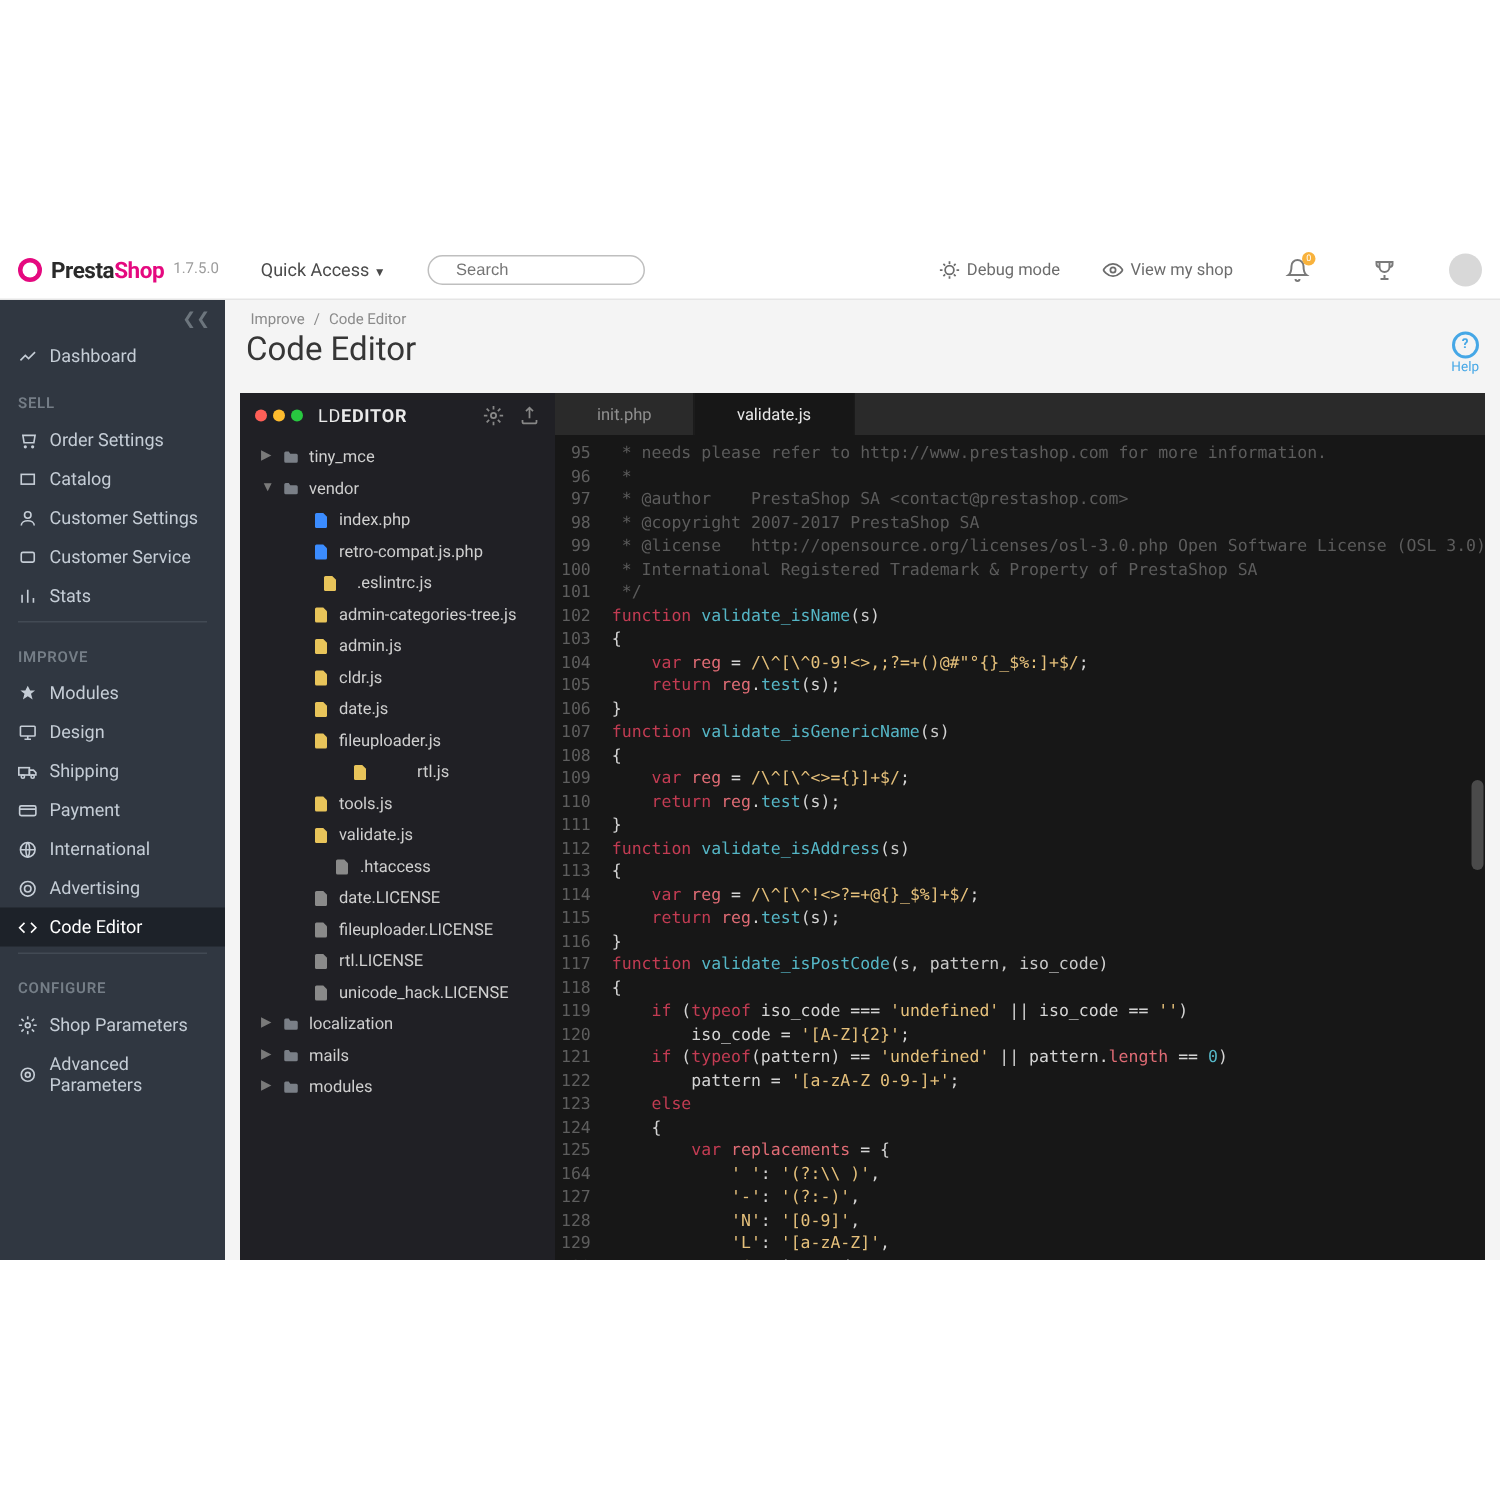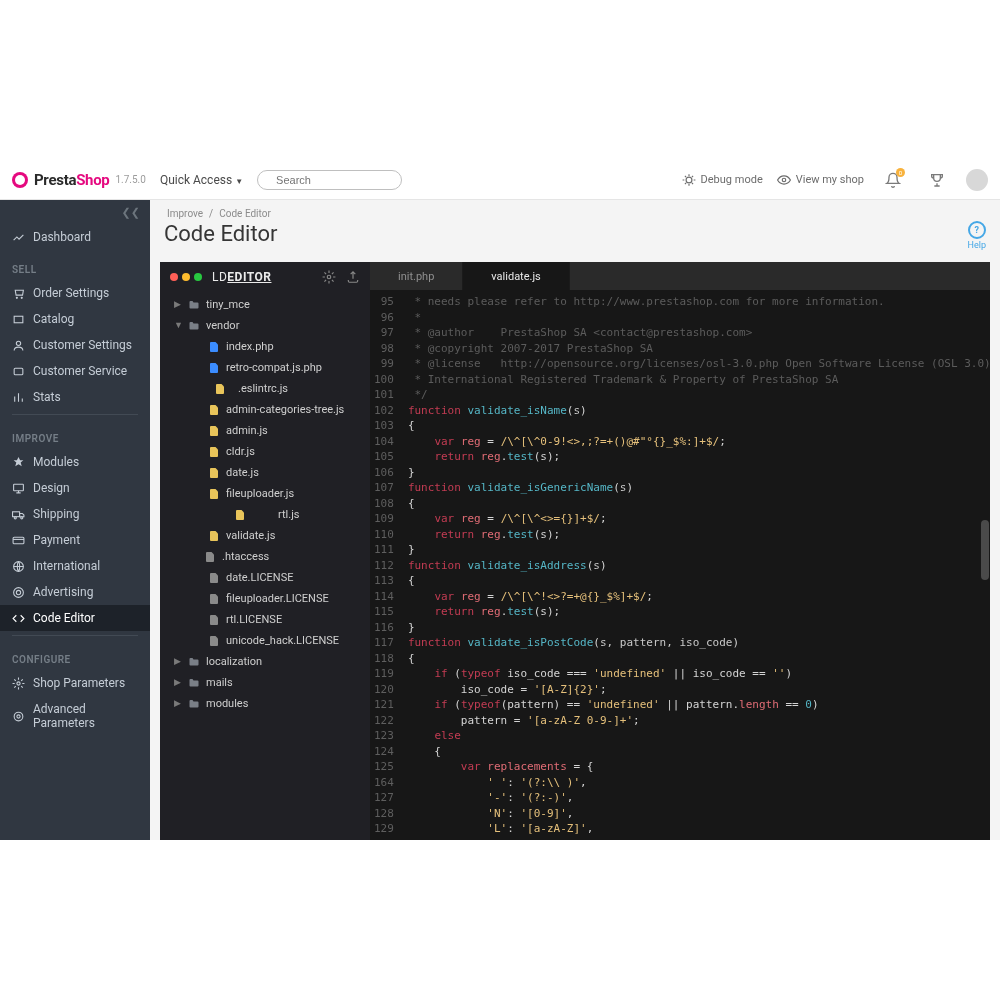--- a/index.html
+++ b/index.html
@@ -1,20 +1,20 @@
 <!DOCTYPE html>
 <html><head>
 <meta charset="utf-8">
 <style>
 * { margin:0; padding:0; box-sizing:border-box; }
 html,body { width:1000px; height:1000px; background:#fff; font-family:-apple-system,BlinkMacSystemFont,"Segoe UI",Roboto,Helvetica,Arial,sans-serif; overflow:hidden; }
 .viewport { position:absolute; top:160px; left:0; width:1000px; height:680px; display:flex; flex-direction:column; background:#fff; }
 
 
-.topbar { height:40px; display:flex; align-items:center; border-bottom:1px solid #e5e5e5; gap:14px; padding:0 12px; font-size:12px; color:#4a4a4a; }
+.topbar { height:40px; display:flex; align-items:center; border-bottom:1px solid #e5e5e5; gap:28px; padding:0 12px; font-size:12px; color:#4a4a4a; }
 .brand { display:flex; align-items:center; gap:6px; }
 .brand-logo { width:16px; height:16px; border-radius:50%; background:#e5097f; position:relative; }
 .brand-logo::after{content:"";position:absolute;inset:3px;background:#fff;border-radius:50%;}
 .brand-text { font-weight:700; font-size:15px; color:#2a2a2a; letter-spacing:-0.3px; }
 .brand-text em { color:#e5097f; font-style:normal; }
 .brand-version { font-size:10px; color:#9c9c9c; }
 .quick-access { cursor:pointer; color:#4a4a4a; }
 .search-wrap { display:flex; align-items:center; border:1px solid #bfbfbf; border-radius:14px; padding:3px 12px; width:145px; }
 .search-wrap svg{width:12px;height:12px;stroke:#999;fill:none;stroke-width:2;}
 .search-input { border:none; outline:none; font-size:11px; color:#666; margin-left:6px; flex:1; background:transparent; }
@@ -46,21 +46,21 @@
 .help-btn{margin-left:auto;text-align:center;font-size:9px;color:#45a7e6;cursor:pointer;}
 .help-btn .circle{width:18px;height:18px;border:2px solid #45a7e6;border-radius:50%;display:flex;align-items:center;justify-content:center;margin:0 auto 1px;font-weight:700;}
 
 
 .editor-wrap { flex:1; margin:0 10px; display:flex; background:#202025; min-height:0; font-size:11px;}
 .file-panel { width:210px; background:#202025; color:#bcbcbc; display:flex; flex-direction:column; }
 .panel-hdr { display:flex; align-items:center; padding:8px 10px; gap:4px;}
 .dot{width:8px;height:8px;border-radius:50%;}
 .dot.r{background:#ff5f57;} .dot.y{background:#febc2e;} .dot.g{background:#28c840;}
 .panel-title{margin-left:6px;color:#eaeaea;font-size:12px;letter-spacing:0.5px;}
-.panel-title b{font-weight:700;text-decoration:underline;}
+.panel-title b{font-weight:700;}
 .panel-hdr-spacer{flex:1;}
 .panel-hdr svg{width:14px;height:14px;stroke:#888;fill:none;stroke-width:2;cursor:pointer;margin-left:6px;}
 .tree{flex:1;overflow:auto;padding:2px 0 6px;}
 .tree-row{display:flex;align-items:center;gap:6px;padding:2px 0 2px 10px;cursor:pointer;color:#cfcfcf;line-height:17px;}
 .tree-row .chev{width:8px;display:inline-block;color:#7a7a7a;font-size:9px;}
 .fico{width:12px;height:12px;flex:0 0 12px;}
 .fico.folder{fill:#7a7f87;}
 .fico.php{fill:#3b8cff;}
 .fico.js{fill:#e8c45a;}
 .fico.txt{fill:#8a8a8a;}
@@ -358,23 +358,30 @@
                 <svg class="fico js" viewBox="0 0 24 24">
                   <path d="M6 2h9l5 5v13a2 2 0 01-2 2H6a2 2 0 01-2-2V4a2 2 0 012-2z"></path>
                 </svg>
                 <span>rtl.js</span>
               </div>
               <div class="tree-row" style="padding-left: 34px;">
                 <span class="chev"></span>
                 <svg class="fico js" viewBox="0 0 24 24">
                   <path d="M6 2h9l5 5v13a2 2 0 01-2 2H6a2 2 0 01-2-2V4a2 2 0 012-2z"></path>
                 </svg>
+                <span>tools.js</span>
+              </div>
+              <div class="tree-row" style="padding-left: 34px;">
+                <span class="chev"></span>
+                <svg class="fico js" viewBox="0 0 24 24">
+                  <path d="M6 2h9l5 5v13a2 2 0 01-2 2H6a2 2 0 01-2-2V4a2 2 0 012-2z"></path>
+                </svg>
                 <span>validate.js</span>
               </div>
-              <div class="tree-row" style="padding-left: 30px;">
+              <div class="tree-row" style="padding-left: 48px;">
                 <span class="chev"></span>
                 <svg class="fico txt" viewBox="0 0 24 24">
                   <path d="M6 2h9l5 5v13a2 2 0 01-2 2H6a2 2 0 01-2-2V4a2 2 0 012-2z"></path>
                 </svg>
                 <span>.htaccess</span>
               </div>
               <div class="tree-row" style="padding-left: 34px;">
                 <span class="chev"></span>
                 <svg class="fico txt" viewBox="0 0 24 24">
                   <path d="M6 2h9l5 5v13a2 2 0 01-2 2H6a2 2 0 01-2-2V4a2 2 0 012-2z"></path>

